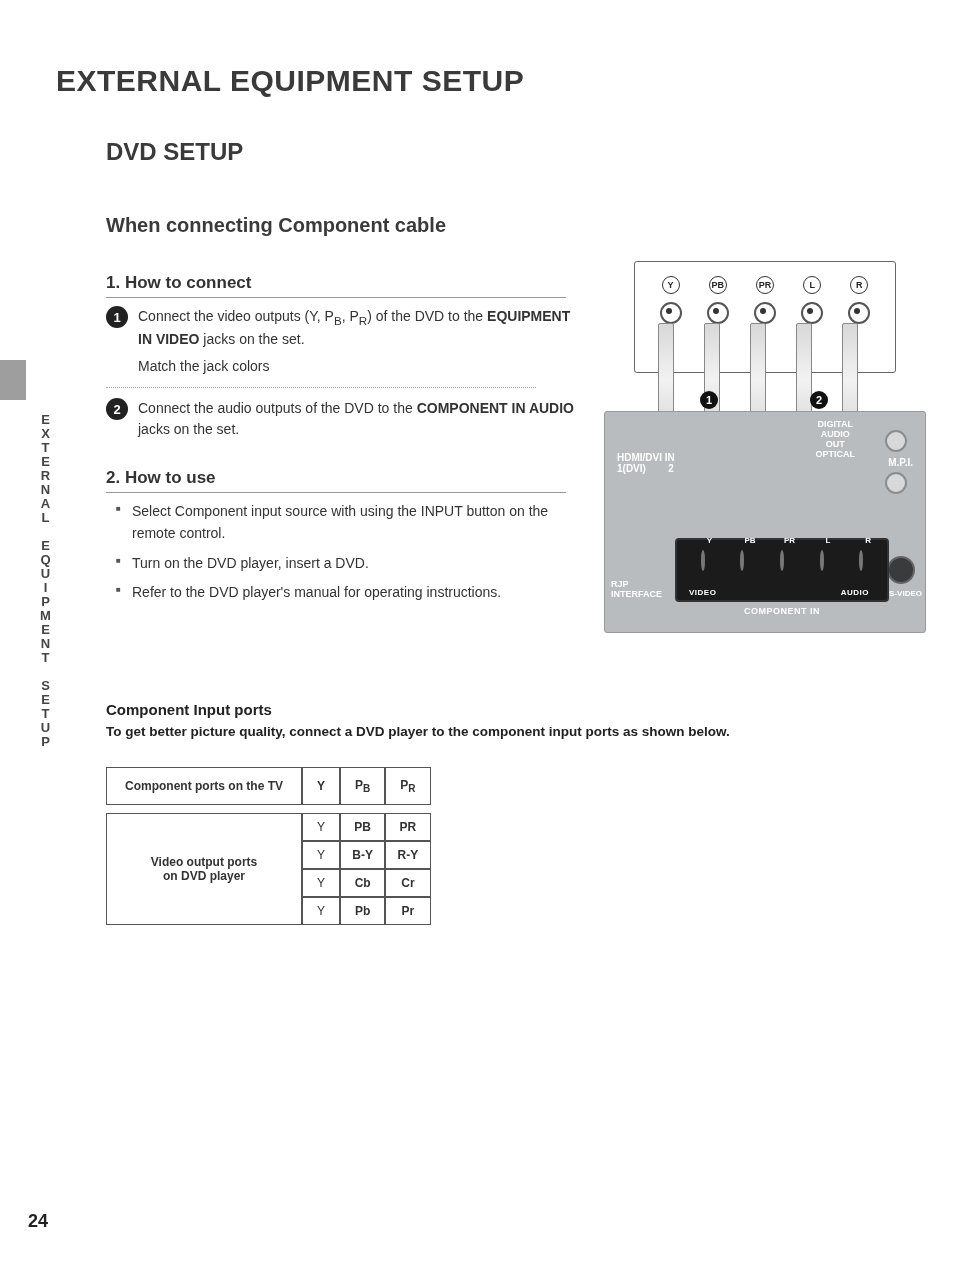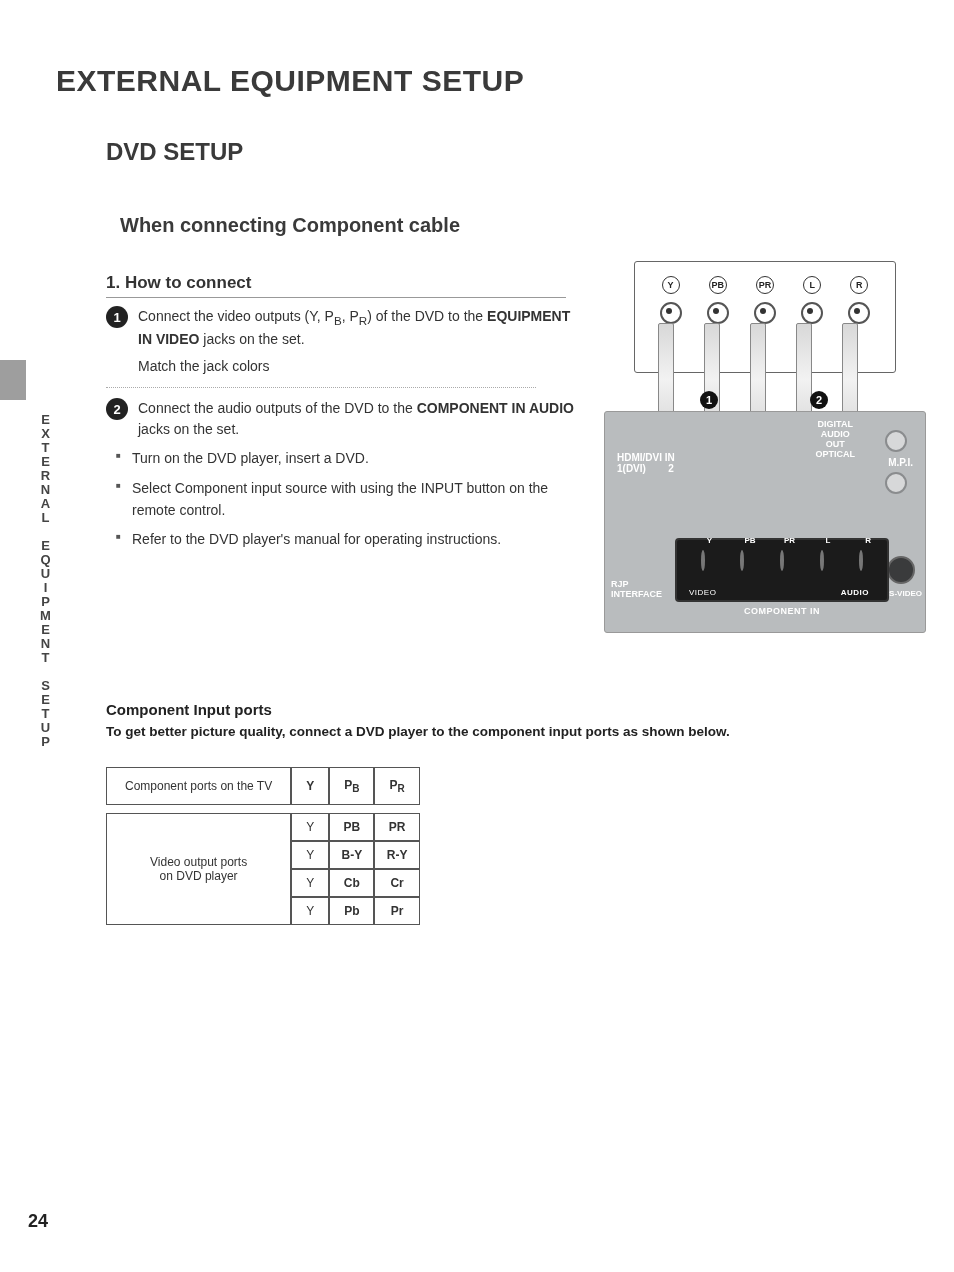--- a/index.html
+++ b/index.html
@@ -2,59 +2,59 @@
 <html><head>
 <meta charset="utf-8">
 <style>
   html,body{margin:0;padding:0;background:#fff;color:#222;font-family:"Helvetica Neue",Arial,sans-serif}
   .page{width:954px;height:1272px;position:relative;box-sizing:border-box;padding:60px 56px 40px 56px}
   .side-tab{position:absolute;left:0;top:360px;width:26px;height:40px;background:#9e9e9e}
   .side-label{position:absolute;left:38px;top:412px;writing-mode:vertical-rl;text-orientation:upright;letter-spacing:-1px;font-weight:700;font-size:13px;color:#444}
   .page-number{position:absolute;left:28px;bottom:40px;font-weight:700;font-size:18px}
   h1.main-title{font-size:30px;font-weight:600;margin:4px 0 40px 0;color:#3a3a3a;letter-spacing:.5px}
   h2.section-title{font-size:24px;font-weight:600;margin:18px 0 48px 0;color:#3a3a3a}
-  h3.subtitle{font-size:20px;font-weight:600;margin:0 0 24px 14px;color:#3a3a3a}
+  h3.subtitle{font-size:20px;font-weight:600;margin:0 0 24px 0;color:#3a3a3a}
   h4.step-title{font-size:17px;font-weight:600;margin:12px 0 8px 0;border-bottom:1px solid #999;padding-bottom:4px;color:#333;max-width:460px}
   .content-col{display:flex;gap:28px;align-items:flex-start}
   .left-col{flex:0 0 470px;padding-left:50px}
   .right-col{flex:0 0 330px}
   .num-bullet{width:22px;height:22px;border-radius:50%;background:#222;color:#fff;font-weight:700;font-size:13px;display:inline-flex;align-items:center;justify-content:center;margin-right:10px;flex:0 0 22px}
   .step-row{display:flex;align-items:flex-start;margin:8px 0}
   .step-row .txt{font-size:14px;line-height:1.5;color:#333}
   .step-row .txt .bold{font-weight:700}
   .dotted-sep{border:none;border-top:1px dotted #aaa;margin:10px 0;max-width:430px}
   ul.bullets{list-style:none;padding-left:10px;margin:8px 0}
   ul.bullets li{font-size:14px;line-height:1.55;color:#333;margin:8px 0;padding-left:16px;position:relative}
   ul.bullets li::before{content:"■";position:absolute;left:0;top:2px;font-size:8px;color:#555}
   .subhead{font-weight:700;font-size:15px;margin-top:70px}
   .subdesc{font-weight:700;font-size:13.5px;margin-top:6px}
   
   .port-table{margin-top:28px;border-collapse:separate;border-spacing:0}
   .port-table td,.port-table th{border:1px solid #555;font-size:12px;text-align:center;padding:6px 10px;color:#333}
   .port-table .hdr{font-weight:600;padding:10px 14px}
-  .port-table .lbl{font-weight:400;padding:2px 18px}
+  .port-table .lbl{font-weight:700;padding:2px 18px}
   .port-table .gap td{border:none;height:8px;padding:0}
   
   .diagram{width:320px;height:370px;position:relative}
   .dvd-box{position:absolute;left:30px;top:0;width:260px;height:110px;border:1.5px solid #666;border-radius:3px;background:#fff}
   .jack-row{position:absolute;top:14px;left:12px;right:12px;display:flex;justify-content:space-around}
   .mini-label{width:16px;height:16px;border-radius:50%;border:1px solid #333;font-size:9px;font-weight:700;display:flex;align-items:center;justify-content:center;background:#fff}
   .jack{width:18px;height:18px;border-radius:50%;border:2px solid #555;position:relative;background:#fff}
   .jack::after{content:"";position:absolute;left:4px;top:4px;width:6px;height:6px;border-radius:50%;background:#333}
   .tv-box{position:absolute;left:0;top:150px;width:320px;height:220px;background:#b9bcbe;border-radius:3px;border:1px solid #999}
   .hdmi-lbl{position:absolute;left:12px;top:40px;font-size:10px;font-weight:700;color:#fff}
   .digital-lbl{position:absolute;right:70px;top:8px;font-size:9px;font-weight:700;color:#fff;text-align:center;line-height:1.1}
   .mpi-lbl{position:absolute;right:12px;top:45px;font-size:10px;font-weight:700;color:#fff}
   .silver-jack{width:18px;height:18px;border-radius:50%;background:#d7d8d9;border:2px solid #8a8c8e;position:absolute}
   .comp-panel{position:absolute;left:70px;bottom:30px;width:210px;height:60px;border:2px solid #333;border-radius:4px;background:#1b1b1b}
   .comp-jacks{display:flex;justify-content:space-around;align-items:center;height:42px;padding:0 6px}
   .cj{width:22px;height:22px;border-radius:50%;border:2px solid #777;background:#333;position:relative}
   .cj::after{content:"";position:absolute;inset:5px;border-radius:50%;background:#666}
   .cj-lbl{position:absolute;bottom:25px;font-size:8px;color:#fff;font-weight:700}
-  .vid-bracket{position:absolute;left:12px;bottom:3px;font-size:8px;color:#fff;font-weight:400;letter-spacing:.5px}
+  .vid-bracket{position:absolute;left:12px;bottom:3px;font-size:8px;color:#fff;font-weight:700;letter-spacing:.5px}
   .aud-bracket{position:absolute;right:18px;bottom:3px;font-size:8px;color:#fff;font-weight:700;letter-spacing:.5px}
   .comp-title{position:absolute;left:0;right:0;bottom:-16px;color:#fff;font-size:9px;font-weight:700;text-align:center;letter-spacing:.5px}
   .plug{width:14px;position:absolute;background:linear-gradient(#d8d8d8,#f2f2f2,#d8d8d8);border:1px solid #888;border-radius:2px}
   .cable-marker{width:18px;height:18px;border-radius:50%;background:#111;color:#fff;display:flex;align-items:center;justify-content:center;font-size:11px;font-weight:700;position:absolute}
   .rjp-lbl{position:absolute;left:6px;bottom:32px;font-size:9px;color:#fff;font-weight:700;line-height:1.1}
   .svideo-lbl{position:absolute;right:3px;bottom:34px;font-size:8px;color:#fff;font-weight:700}
   .svjack{position:absolute;right:10px;bottom:48px;width:24px;height:24px;border-radius:50%;background:#3a3b3c;border:2px solid #666}
 </style>
 </head>
 <body>
@@ -87,26 +87,27 @@
 
       <hr class="dotted-sep">
 
       <div class="step-row">
         <span class="num-bullet">2</span>
         <div class="txt">
           <span>Connect the audio outputs of the DVD to the </span><span class="bold">COMPONENT IN AUDIO</span><span> jacks on the set.</span>
         </div>
       </div>
 
+      <h4 class="step-title" style="margin-top:28px">2. How to use</h4>
 
       <ul class="bullets">
-        <li>Turn on the DVD player, insert a DVD.</li>
         <li>
           <span>Select </span><span class="bold">Component</span><span> input source with using the </span><span class="bold">INPUT</span><span> button on the remote control.</span>
         </li>
+        <li>Turn on the DVD player, insert a DVD.</li>
         <li>Refer to the DVD player's manual for operating instructions.</li>
       </ul>
     </div>
 
     <div class="right-col">
       <div class="diagram">
 
         <div class="dvd-box">
           <div class="jack-row">
             <span class="mini-label">Y</span>

